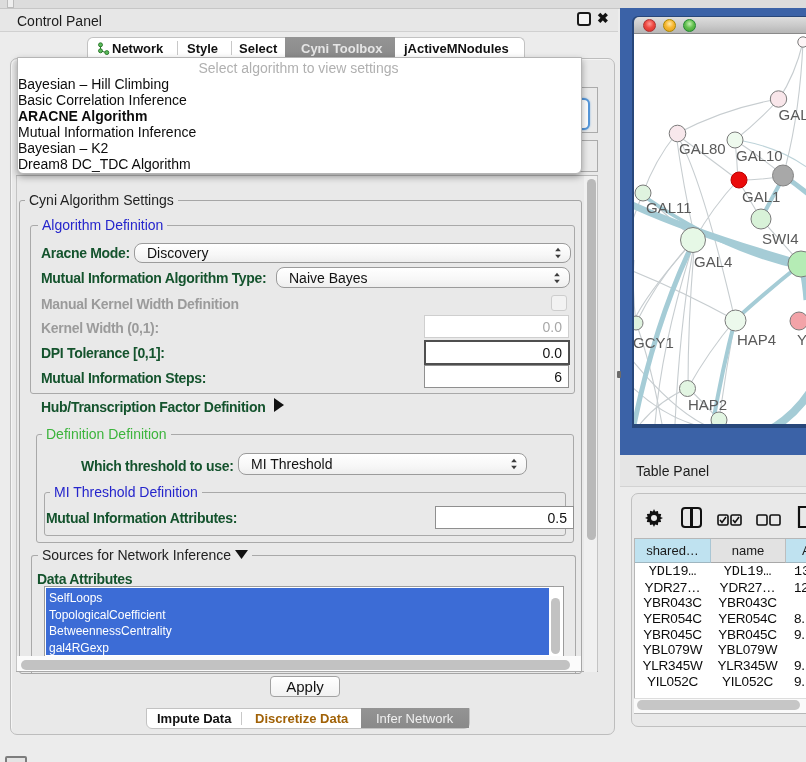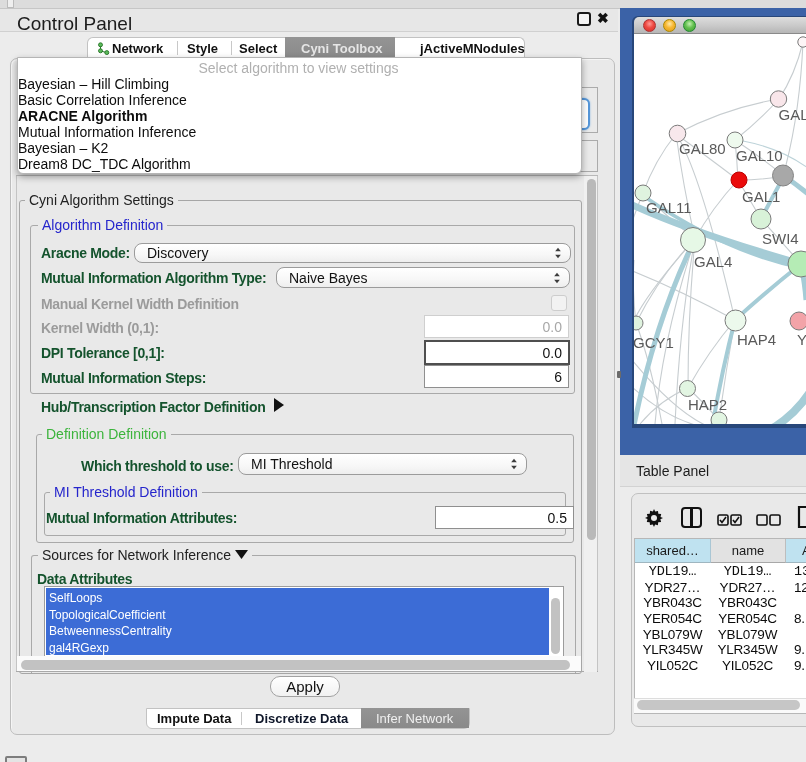--- a/index.html
+++ b/index.html
@@ -14,21 +14,21 @@
   .tf{position:absolute;background:#fff;border:1px solid #b3b3b3;font-size:14px;color:#111;text-align:right;}
   .tf span{position:absolute;right:6px;top:50%;transform:translateY(-50%);}
 </style>
 </head>
 <body>
 
 <div class="abs" style="left:0;top:0;width:806px;height:8px;background:#dcdcdc;border-bottom:1px solid #c6c6c6;"></div>
 <div class="abs" style="left:7px;top:0;width:5px;height:7px;background:#efefef;border:1px solid #bbb;border-top:none;"></div>
 
 <div class="abs" style="left:0;top:9px;width:618px;height:22px;background:#e7e7e7;border-bottom:1px solid #d0d0d0;"></div>
-<div class="abs" style="left:17px;top:13px;font-size:19px;color:#1c1c1c;">Control Panel</div>
+<div class="abs" style="left:17px;top:13px;font-size:14px;color:#1c1c1c;">Control Panel</div>
 <div class="abs" style="left:577px;top:12px;width:10px;height:10px;border:2px solid #1a1a1a;border-radius:3px;background:#f5f5f5;"></div>
 <div class="abs" style="left:597px;top:10px;font-size:14px;font-weight:bold;color:#111;">✖</div>
 
 <div class="abs" style="left:0;top:32px;width:620px;height:730px;background:#ececec;"></div>
 
 <div class="abs" style="left:10px;top:58px;width:603px;height:675px;background:#e9e9e9;border:1px solid #bdbdbd;border-radius:7px;box-shadow:inset 1px 1px 0 #f5f5f5;"></div>
 
 <div class="abs" style="left:87px;top:37px;width:436px;height:21px;background:#ffffff;border:1px solid #c2c2c2;border-bottom:1px solid #bbb;border-radius:6px 6px 0 0;"></div>
 <div class="abs" style="left:177px;top:41px;width:1px;height:14px;background:#c8c8c8;"></div>
 <div class="abs" style="left:231px;top:41px;width:1px;height:14px;background:#c8c8c8;"></div>
@@ -39,21 +39,21 @@
     <line x1="3.5" y1="9" x2="9.5" y2="10.5" stroke="#2c7a2c" stroke-width="1"></line>
     <circle cx="3.5" cy="2.8" r="2" fill="#5cbb5c" stroke="#267326" stroke-width="0.9"></circle>
     <circle cx="3.5" cy="8.8" r="2" fill="#5cbb5c" stroke="#267326" stroke-width="0.9"></circle>
     <circle cx="9.8" cy="10.6" r="2" fill="#5cbb5c" stroke="#267326" stroke-width="0.9"></circle>
   </svg>
 </div>
 <div class="abs" style="left:112px;top:41px;font-size:13px;font-weight:bold;color:#111;">Network</div>
 <div class="abs" style="left:187px;top:41px;font-size:13px;font-weight:bold;color:#111;">Style</div>
 <div class="abs" style="left:239px;top:41px;font-size:13px;font-weight:bold;color:#111;">Select</div>
 <div class="abs" style="left:301px;top:41px;font-size:13px;font-weight:bold;color:#e6e6e6;">Cyni Toolbox</div>
-<div class="abs" style="left:420px;top:41px;font-size:13px;font-weight:bold;color:#111;">jActiveMNodules</div>
+<div class="abs" style="left:404px;top:41px;font-size:13px;font-weight:bold;color:#111;">jActiveMNodules</div>
 
 <div class="abs" style="left:560px;top:87px;width:37px;height:44px;border:1px solid #ababab;border-left:none;background:#eaeaea;"></div>
 <div class="abs" style="left:562px;top:98px;width:24px;height:28px;border:2px solid #5596d8;border-radius:6px;background:#fff;box-shadow:0 0 2px #7db2e4;"></div>
 <div class="abs" style="left:560px;top:140px;width:37px;height:30px;border:1px solid #ababab;border-left:none;background:#eaeaea;"></div>
 
 <div class="abs" style="left:16px;top:175px;width:582px;height:1px;background:#b8b8b8;"></div>
 <div class="abs" style="left:16px;top:176px;width:1px;height:496px;background:#c4c4c4;"></div>
 <div class="abs" style="left:597px;top:176px;width:1px;height:496px;background:#c4c4c4;"></div>
 
 <div class="grp" style="left:19px;top:200px;width:561px;height:472px;border-color:#a6a6a6;"></div>
@@ -127,27 +127,27 @@
   <div style="position:absolute;left:506px;top:11px;width:9px;height:56px;background:#c2c2c2;border-radius:5px;"></div>
 </div>
 
 <div class="abs" style="left:17px;top:656px;width:564px;height:16px;background:#fbfbfb;"></div>
 <div class="abs" style="left:21px;top:660px;width:549px;height:10px;background:#c2c2c2;border-radius:5px;"></div>
 <div class="abs" style="left:16px;top:671px;width:582px;height:1px;background:#a9a9a9;"></div>
 
 <div class="abs" style="left:584px;top:176px;width:13px;height:496px;background:#f0f0f0;"></div>
 <div class="abs" style="left:587px;top:179px;width:9px;height:361px;background:#b9b9b9;border-radius:5px;"></div>
 
-<div class="abs" style="left:270px;top:676px;width:68px;height:19px;background:linear-gradient(#ffffff,#f1f1f1);border:1px solid #a2a2a2;border-radius:10px;text-align:center;font-size:15px;color:#111;line-height:19px;">Apply</div>
+<div class="abs" style="left:270px;top:676px;width:68px;height:19px;background:linear-gradient(#ffffff,#f1f1f1);border:1px solid #a2a2a2;border-radius:4px;text-align:center;font-size:15px;color:#111;line-height:19px;">Apply</div>
 
 <div class="abs" style="left:146px;top:708px;width:322px;height:19px;background:#ffffff;border:1px solid #c2c2c2;border-radius:0 0 6px 6px;"></div>
 <div class="abs" style="left:241px;top:712px;width:1px;height:13px;background:#c8c8c8;"></div>
 <div class="abs" style="left:361px;top:708px;width:108px;height:20px;background:linear-gradient(#949494,#8a8a8a);"></div>
 <div class="abs" style="left:157px;top:711px;font-size:13px;font-weight:bold;color:#111;">Impute Data</div>
-<div class="abs" style="left:255px;top:711px;font-size:13px;font-weight:bold;color:#0f172a;">Discretize Data</div>
+<div class="abs" style="left:255px;top:711px;font-size:13px;font-weight:bold;color:#a16207;">Discretize Data</div>
 <div class="abs" style="left:376px;top:711px;font-size:13px;color:#f0f0f0;">Infer Network</div>
 
 <div class="abs" style="left:5px;top:756px;width:18px;height:10px;background:#e4e4e4;border:2px solid #7d7d7d;border-radius:2px;"></div>
 
 <div class="abs" style="left:17px;top:57px;width:563px;height:115px;background:#fff;border:1px solid #b5b5b5;border-radius:0 0 6px 6px;box-shadow:0 3px 7px rgba(0,0,0,0.35);"></div>
 <div class="abs" style="left:17px;top:60px;width:563px;text-align:center;font-size:14px;color:#b0b0b0;">Select algorithm to view settings</div>
 <div class="abs" style="left:18px;top:76px;font-size:14px;color:#0c0c0c;line-height:16px;">Bayesian – Hill Climbing<br>Basic Correlation Inference<br><b>ARACNE Algorithm</b><br>Mutual Information Inference<br>Bayesian – K2<br>Dream8 DC_TDC Algorithm</div>
 
 <div class="abs" style="left:620px;top:8px;width:186px;height:447px;background:#3b62a7;"></div>
 
@@ -282,20 +282,21 @@
 
 <div class="abs" style="left:634px;top:538px;width:172px;height:174px;background:#fff;border:1px solid #b7b7b7;border-right:none;overflow:hidden;">
   <div style="position:absolute;left:0;top:0;width:75px;height:23px;background:#bfe2f0;border-right:1px solid #a9c6d4;border-bottom:1px solid #9fb6c0;text-align:center;font-size:13px;color:#1a1a1a;line-height:23px;">shared…</div>
   <div style="position:absolute;left:76px;top:0;width:74px;height:23px;background:#e2e2e2;border-right:1px solid #bdbdbd;border-bottom:1px solid #a8a8a8;text-align:center;font-size:13px;color:#1a1a1a;line-height:23px;">name</div>
   <div style="position:absolute;left:151px;top:0;width:40px;height:23px;background:#bfe2f0;border-bottom:1px solid #9fb6c0;font-size:13px;color:#1a1a1a;line-height:23px;padding-left:16px;">A</div>
   <div style="position:absolute;left:0;top:25px;width:172px;font-size:13.5px;letter-spacing:-0.2px;color:#0c0c0c;">
     <div style="height:15.7px;line-height:15.7px;white-space:nowrap;font-family:Liberation Mono, monospace;"><span style="display:inline-block;width:75px;text-align:center;">YDL19…</span><span style="display:inline-block;width:75px;text-align:center;">YDL19…</span><span style="display:inline-block;padding-left:9px;">13</span></div>
     <div style="height:15.7px;line-height:15.7px;white-space:nowrap;"><span style="display:inline-block;width:75px;text-align:center;">YDR27…</span><span style="display:inline-block;width:75px;text-align:center;">YDR27…</span><span style="display:inline-block;padding-left:9px;">12</span></div>
     <div style="height:15.7px;line-height:15.7px;white-space:nowrap;"><span style="display:inline-block;width:75px;text-align:center;">YBR043C</span><span style="display:inline-block;width:75px;text-align:center;">YBR043C</span></div>
     <div style="height:15.7px;line-height:15.7px;white-space:nowrap;"><span style="display:inline-block;width:75px;text-align:center;">YER054C</span><span style="display:inline-block;width:75px;text-align:center;">YER054C</span><span style="display:inline-block;padding-left:9px;">8.</span></div>
+    <div style="height:15.7px;line-height:15.7px;white-space:nowrap;"><span style="display:inline-block;width:75px;text-align:center;">YBR045C</span><span style="display:inline-block;width:75px;text-align:center;">YBR045C</span><span style="display:inline-block;padding-left:9px;">9.</span></div>
     <div style="height:15.7px;line-height:15.7px;white-space:nowrap;"><span style="display:inline-block;width:75px;text-align:center;">YBL079W</span><span style="display:inline-block;width:75px;text-align:center;">YBL079W</span></div>
     <div style="height:15.7px;line-height:15.7px;white-space:nowrap;"><span style="display:inline-block;width:75px;text-align:center;">YLR345W</span><span style="display:inline-block;width:75px;text-align:center;">YLR345W</span><span style="display:inline-block;padding-left:9px;">9.</span></div>
     <div style="height:15.7px;line-height:15.7px;white-space:nowrap;"><span style="display:inline-block;width:75px;text-align:center;">YIL052C</span><span style="display:inline-block;width:75px;text-align:center;">YIL052C</span><span style="display:inline-block;padding-left:9px;">9.</span></div>
   </div>
 </div>
 
 <div class="abs" style="left:634px;top:698px;width:172px;height:14px;background:#fafafa;border-top:1px solid #ddd;"></div>
 <div class="abs" style="left:637px;top:700px;width:163px;height:10px;background:#c6c6c6;border-radius:5px;"></div>
 
 </body></html>

